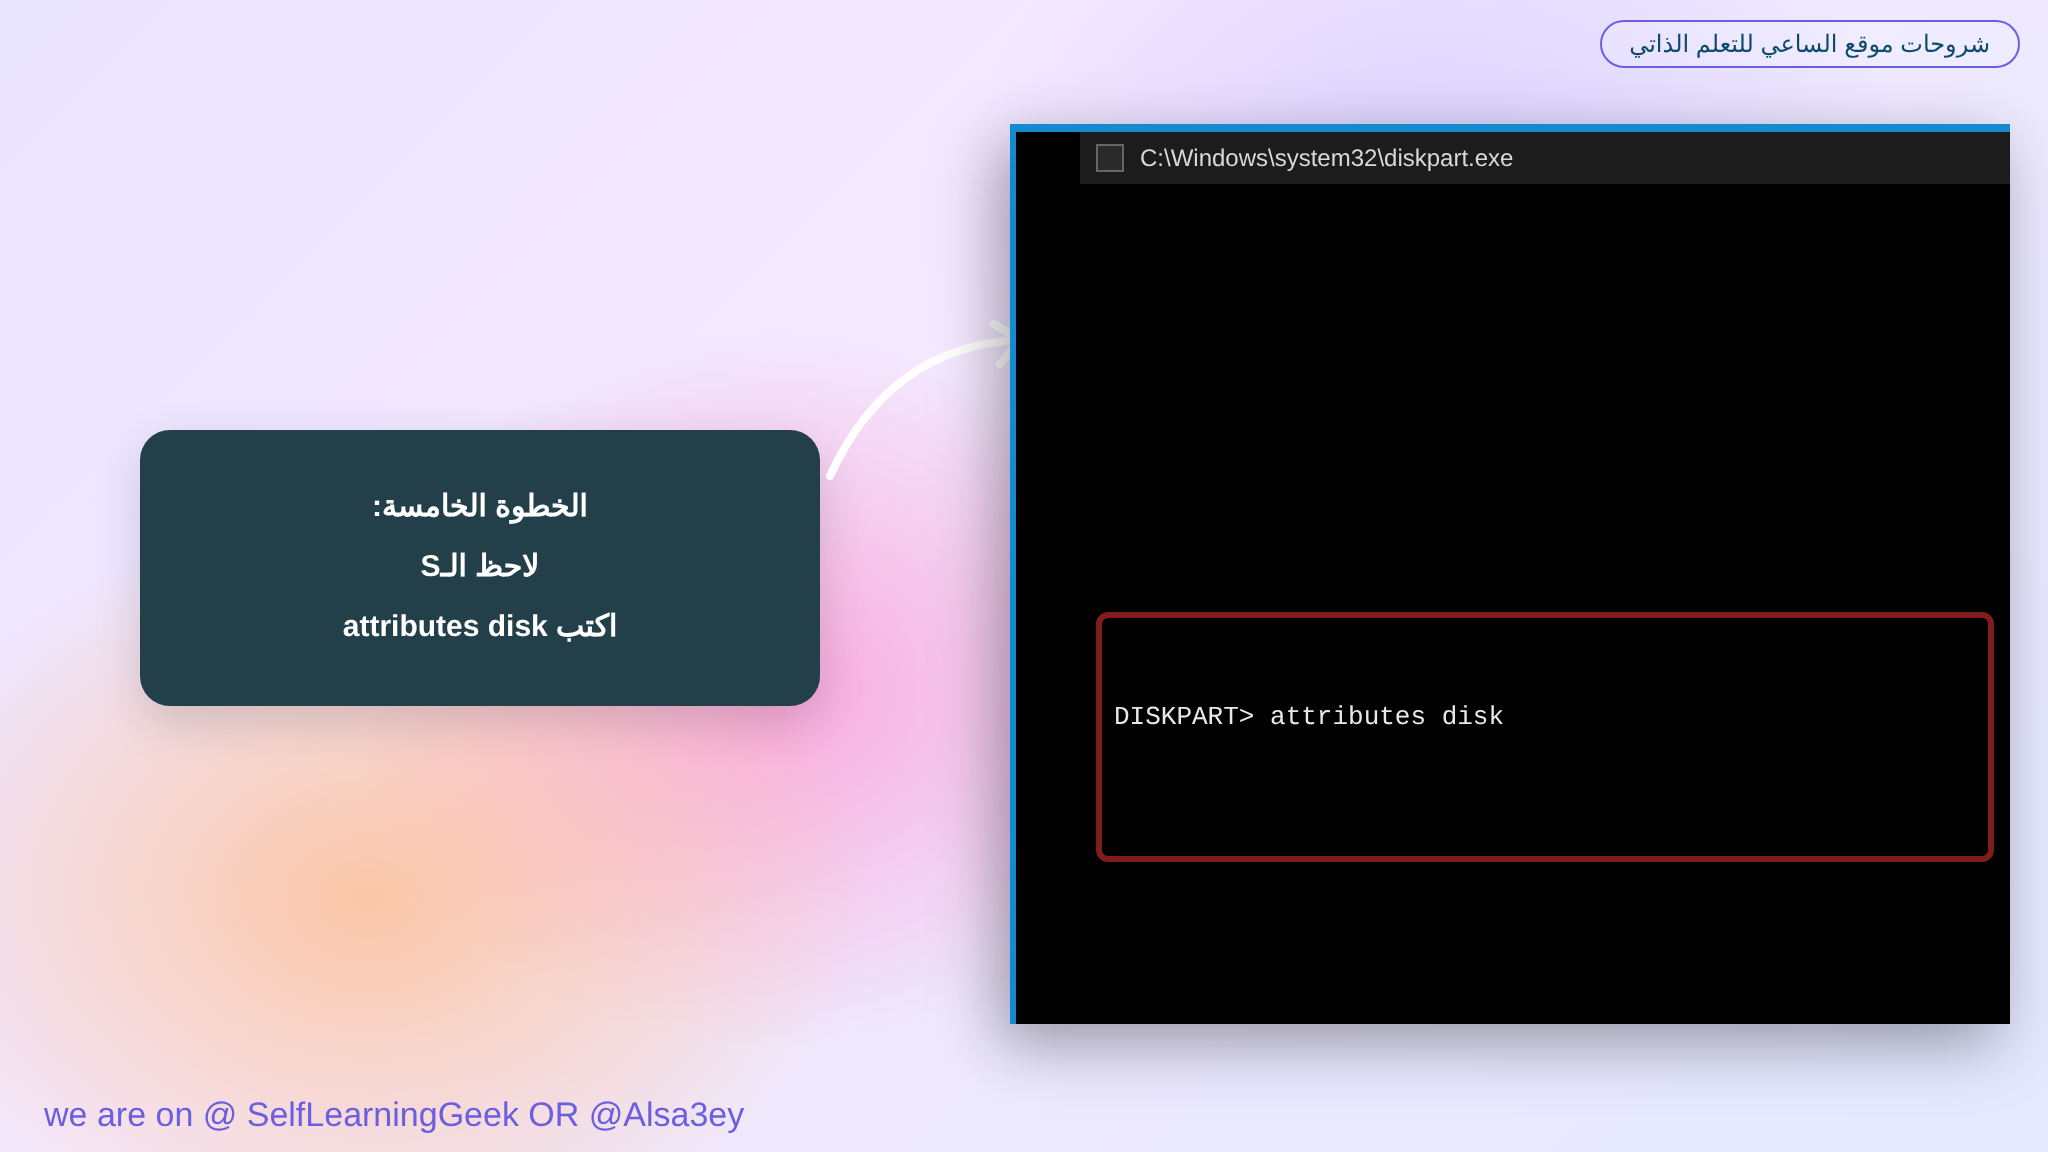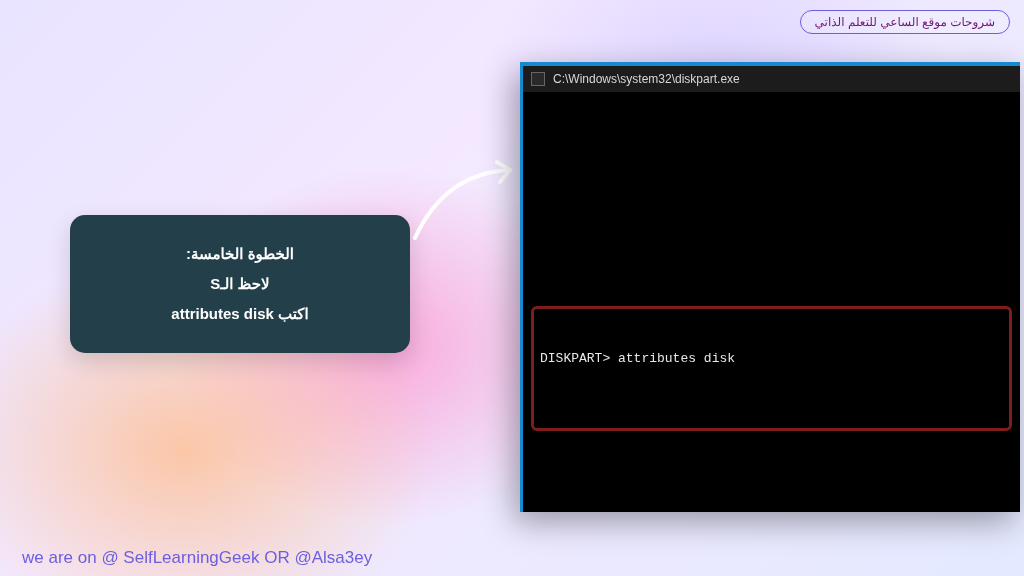--- a/index.html
+++ b/index.html
@@ -16,21 +16,21 @@
       linear-gradient(135deg, #e9e4ff 0%, #f4e9ff 40%, #e4e9ff 100%);
   }
 
   .badge {
     position: absolute;
     top: 10px;
     right: 14px;
     border: 1.5px solid #6b5fe0;
     border-radius: 16px;
     padding: 4px 14px;
-    color: #701a75;
+    color: #0c4a6e;
     font-size: 12px;
     background: rgba(255,255,255,0.15);
   }
 
   .footer {
     position: absolute;
     bottom: 8px;
     left: 22px;
     color: #6b5fe0;
     font-size: 17px;
@@ -57,32 +57,33 @@
     position: absolute;
     left: 405px;
     top: 158px;
     width: 120px;
     height: 90px;
     pointer-events: none;
   }
 
   .terminal {
     position: absolute;
-    left: 520px;
+    left: 505px;
     top: 62px;
     width: 500px;
     height: 450px;
     background: #000000;
     box-shadow: -6px 10px 30px rgba(0,0,0,0.35);
     border-top: 4px solid #148ad0;
     border-left: 3px solid #148ad0;
     font-family: "Consolas", "Courier New", monospace;
     font-size: 13px;
     color: #e8e8e8;
     overflow: hidden;
+    padding-left: 32px;
   }
 
   .titlebar {
     display: flex;
     align-items: center;
     gap: 8px;
     height: 26px;
     background: #1c1c1c;
     padding: 0 8px;
     color: #d8d8d8;

